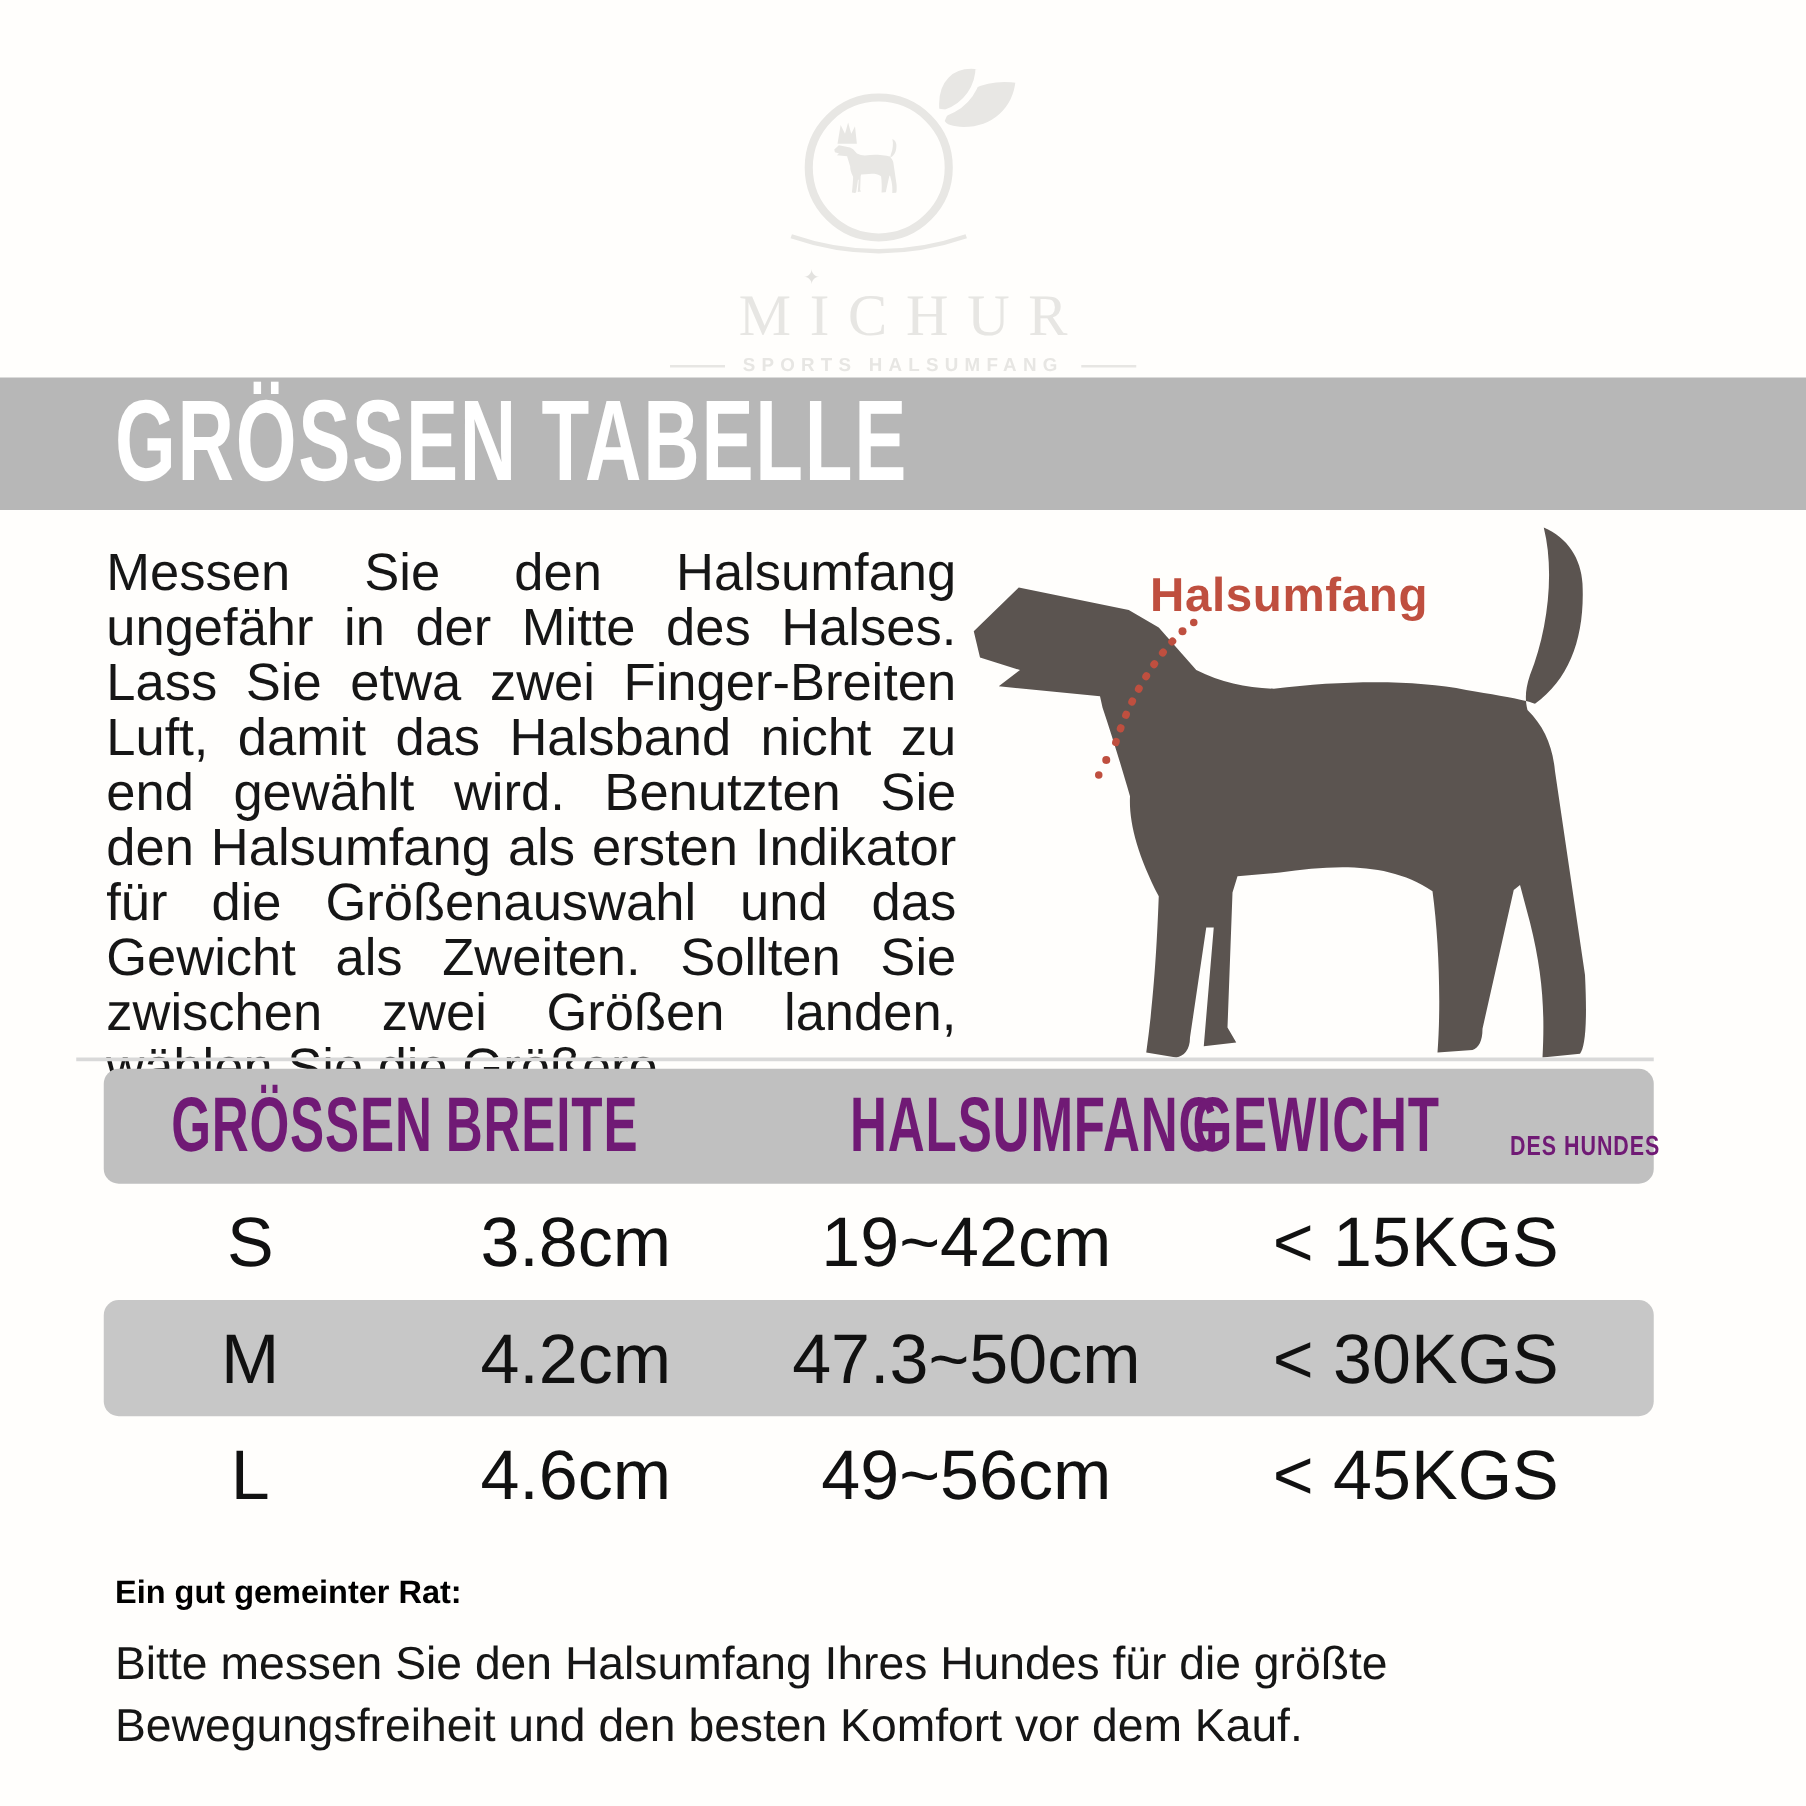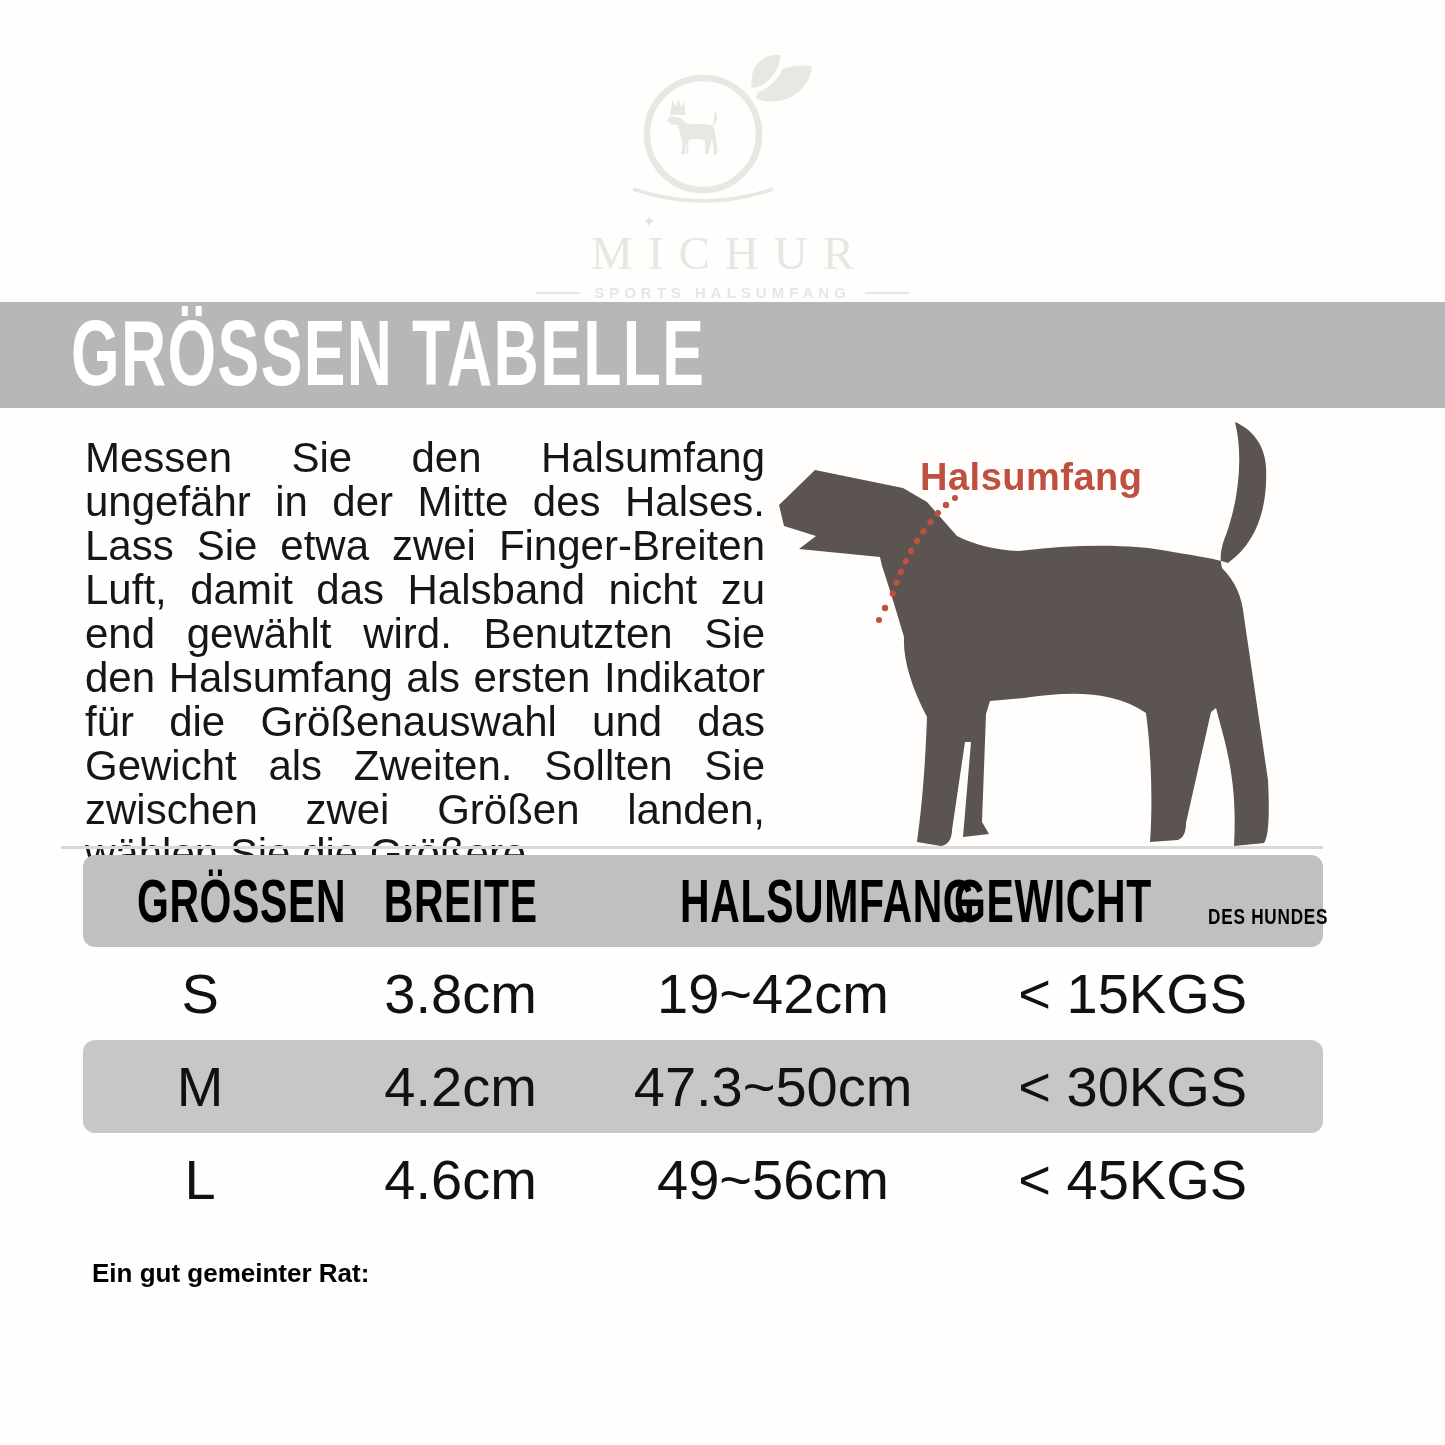--- a/index.html
+++ b/index.html
@@ -10,38 +10,38 @@
   .logo{position:absolute;top:52px;left:50%;transform:translateX(-50%);width:520px;text-align:center;color:#e8e7e4;}
   .logo-mark{display:block;margin:0 auto;width:240px;height:172px;}
   .brand-name-wrap{position:relative;margin-top:2px;}
   .brand-name{font-family:"Liberation Serif","DejaVu Serif",serif;font-size:47px;letter-spacing:15px;padding-left:15px;color:#e7e6e3;font-weight:400;}
   .sparkle{position:absolute;left:calc(50% - 80px);top:-14px;font-size:16px;color:#e3e2df;}
   .brand-tagline{margin-top:4px;display:flex;align-items:center;justify-content:center;gap:14px;font-size:15px;letter-spacing:5px;font-weight:700;color:#e7e6e3;}
   .brand-tagline::before,.brand-tagline::after{content:"";width:44px;height:2px;background:#e7e6e3;}
 
   
   .banner{position:absolute;top:302px;left:0;width:1445px;height:106px;background:var(--banner-gray,#b7b7b7);}
-  .banner-title{margin:0;position:absolute;left:71px;top:50%;transform:translateY(-52%);font-size:92px;font-weight:700;color:#fff;white-space:nowrap;line-height:1;}
+  .banner-title{margin:0;position:absolute;left:92px;top:50%;transform:translateY(-52%);font-size:92px;font-weight:700;color:#fff;white-space:nowrap;line-height:1;}
   .cond{display:inline-block;transform:scaleX(0.68);transform-origin:0 50%;letter-spacing:2px;}
   .cond-c{display:inline-block;transform:scaleX(0.66);transform-origin:50% 50%;letter-spacing:1px;}
 
   
   .intro{position:absolute;left:85px;top:436px;width:680px;margin:0;font-size:42px;line-height:44px;text-align:justify;color:#161616;}
 
   
   .diagram{position:absolute;left:775px;top:410px;width:665px;height:440px;margin:0;}
   .diagram svg{position:absolute;left:0;top:0;}
   .collar-label{position:absolute;left:145px;top:46px;font-size:38px;font-weight:700;color:var(--accent-red,#bf4f3f);letter-spacing:0.5px;}
 
   
   .size-table{position:absolute;left:83px;top:855px;width:1240px;}
   .table-rule{position:absolute;left:-22px;top:-9px;width:1262px;height:3px;background:#d9d9d9;}
   .thead,.tr{display:grid;grid-template-columns:18.9% 23.1% 27.3% 30.7%;align-items:center;}
   .thead{height:92px;background:var(--table-gray,#c0c0c0);border-radius:12px;}
-  .th{text-align:center;color:#000000;font-size:62px;font-weight:700;line-height:1;white-space:nowrap;}
+  .th{color:#701a75;font-size:62px;font-weight:700;line-height:1;white-space:nowrap;}
   .th-gewicht{display:flex;align-items:flex-end;justify-content:center;}
   .th-suffix{display:inline-block;font-size:22px;font-weight:700;transform:scaleX(0.78);transform-origin:0 100%;margin-left:6px;margin-bottom:4px;letter-spacing:1px;white-space:nowrap;}
   .tr{height:93px;font-size:56px;color:#111;}
   .tr > div{text-align:center;white-space:nowrap;}
   .tr-shaded{background:var(--row-gray,#c7c7c7);border-radius:12px;}
 
   
   .advice-heading{position:absolute;left:92px;top:1258px;margin:0;font-size:26px;font-weight:700;color:#000;}
   .advice-text{position:absolute;left:92px;top:1306px;width:1080px;margin:0;font-size:37px;line-height:50px;color:#161616;}
 </style>
@@ -119,14 +119,15 @@
 
     <div class="tr">
       <div>L</div>
       <div>4.6cm</div>
       <div>49~56cm</div>
       <div>&lt; 45KGS</div>
     </div>
   </section>
 
   <h2 class="advice-heading">Ein gut gemeinter Rat:</h2>
+  <p class="advice-text">Bitte messen Sie den Halsumfang Ihres Hundes für die größte Bewegungsfreiheit und den besten Komfort vor dem Kauf.</p>
 
 </div>
 
 </body></html>

